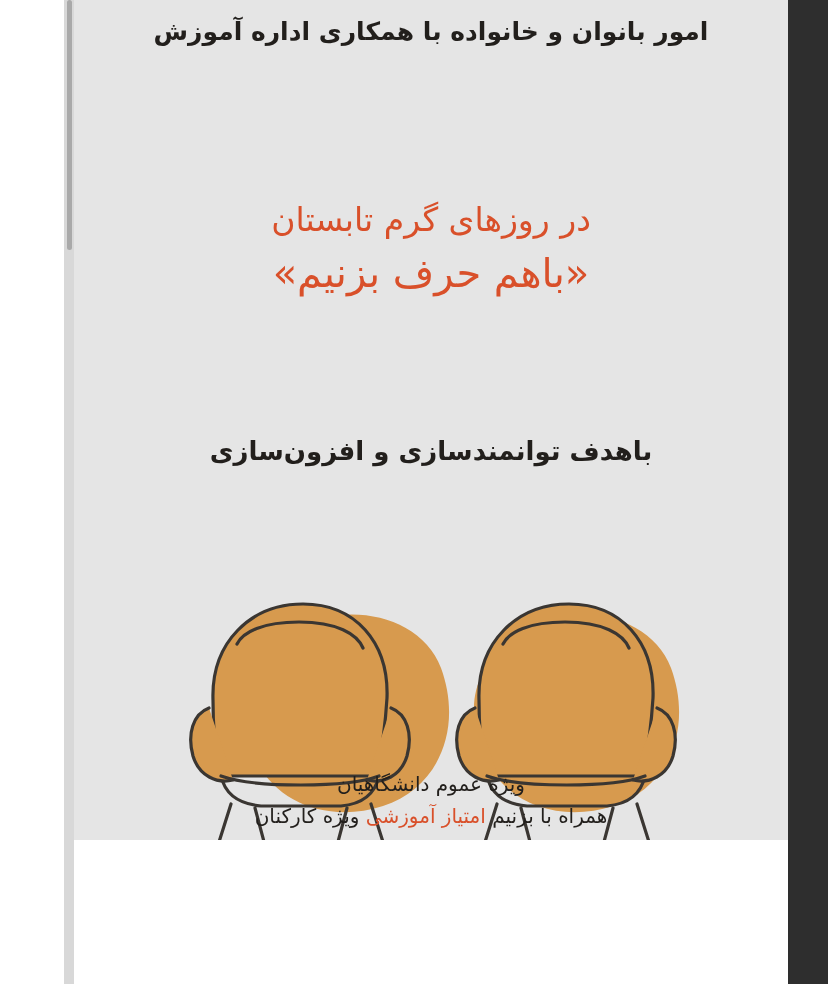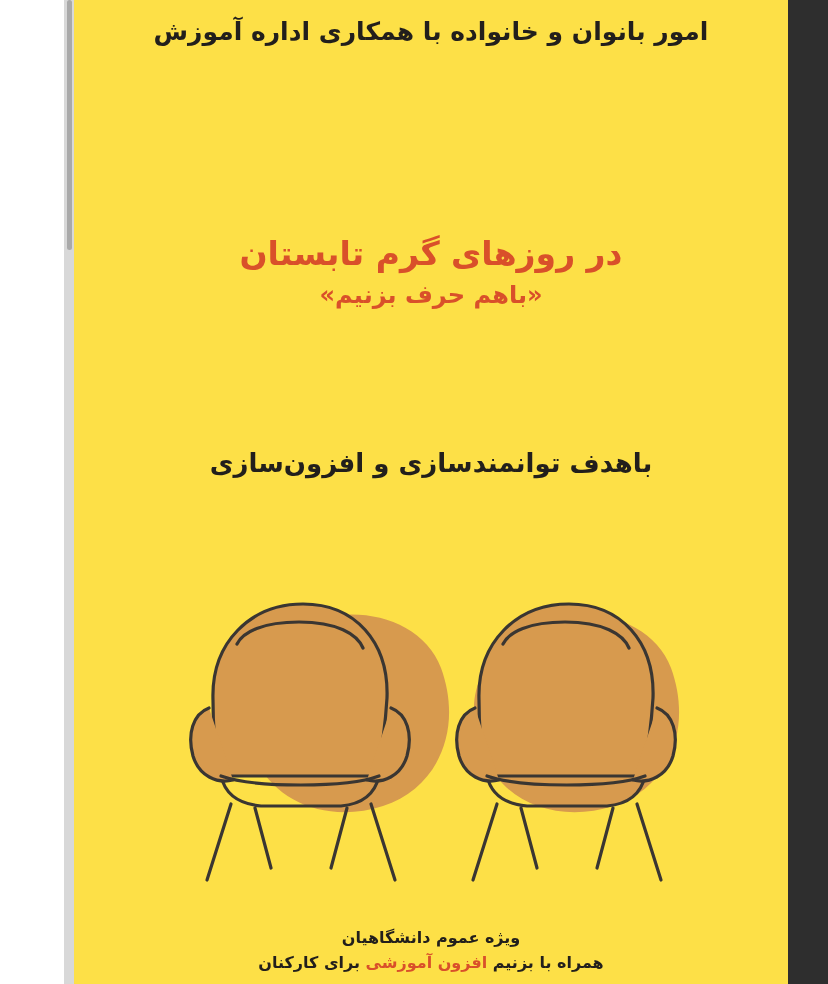--- a/index.html
+++ b/index.html
@@ -23,23 +23,23 @@
   
   .left-gutter {
     width: 40px;
     height: 984px;
     background: #2e2e2e;
     flex: 0 0 40px;
   }
   .poster {
     position: relative;
     width: 714px;
-    height: 984px;
+    height: 840px;
     flex: 0 0 714px;
-    background: #fde047;
+    background: #e5e5e5;
     overflow: hidden;
     direction: rtl;
   }
   .right-gutter {
     width: 74px;
     height: 984px;
     flex: 0 0 74px;
     background: #ffffff;
     position: relative;
   }
@@ -72,66 +72,66 @@
     font-weight: bold;
     line-height: 1.42;
     color: #221f1c;
     padding: 0 28px;
     letter-spacing: -0.2px;
   }
   .heading .ln { display: block; }
 
   .title {
     position: absolute;
-    top: 230px;
+    top: 196px;
     left: 0;
     right: 0;
     text-align: center;
     color: #d9502a;
     font-size: 33px;
-    font-weight: bold;
+    font-weight: normal;
     line-height: 1.45;
     padding: 0 16px;
   }
   .title .ln { display: block; }
-  .title .ln2 { font-size: 24px; }
+  .title .ln2 { font-size: 40px; }
 
   .purpose {
     position: absolute;
     top: 432px;
     left: 0;
     right: 0;
     text-align: center;
     color: #221f1c;
     font-size: 26px;
     font-weight: bold;
     line-height: 1.5;
     padding: 0 40px;
   }
-  .purpose .ln { display: block; margin-top: 12px; }
+  .purpose .ln { display: block; }
 
   
   .chairs {
     position: absolute;
     top: 580px;
     left: 0;
     right: 0;
     height: 320px;
   }
   .chairs svg { display: block; margin: 0 auto; }
 
   
   .footer {
     position: absolute;
     bottom: 8px;
     left: 0;
     right: 0;
     text-align: center;
-    font-size: 16px;
-    font-weight: bold;
+    font-size: 20px;
+    font-weight: normal;
     color: #221f1c;
     line-height: 1.6;
   }
   .footer .ln { display: block; }
   .footer .hl { color: #d9502a; }
 </style>
 </head>
 <body>
 
 <div class="screen">
@@ -182,21 +182,21 @@
           <path d="M80 224 L56 300"></path>
           <path d="M220 224 L244 300"></path>
           <path d="M104 228 L120 288"></path>
           <path d="M196 228 L180 288"></path>
         </g>
       </svg>
     </div>
 
     <div class="footer">
       <span class="ln">ویژه عموم دانشگاهیان</span>
-      <span class="ln"><span>همراه با بزنیم </span><span class="hl">افزون آموزشی</span><span> برای کارکنان</span></span>
+      <span class="ln"><span>همراه با بزنیم </span><span class="hl">امتیاز آموزشی</span><span> ویژه کارکنان</span></span>
     </div>
 
   </div>
 
   <div class="right-gutter">
     <div class="edge-strip"></div>
     <div class="scrollbar"></div>
   </div>
 
 </div>

